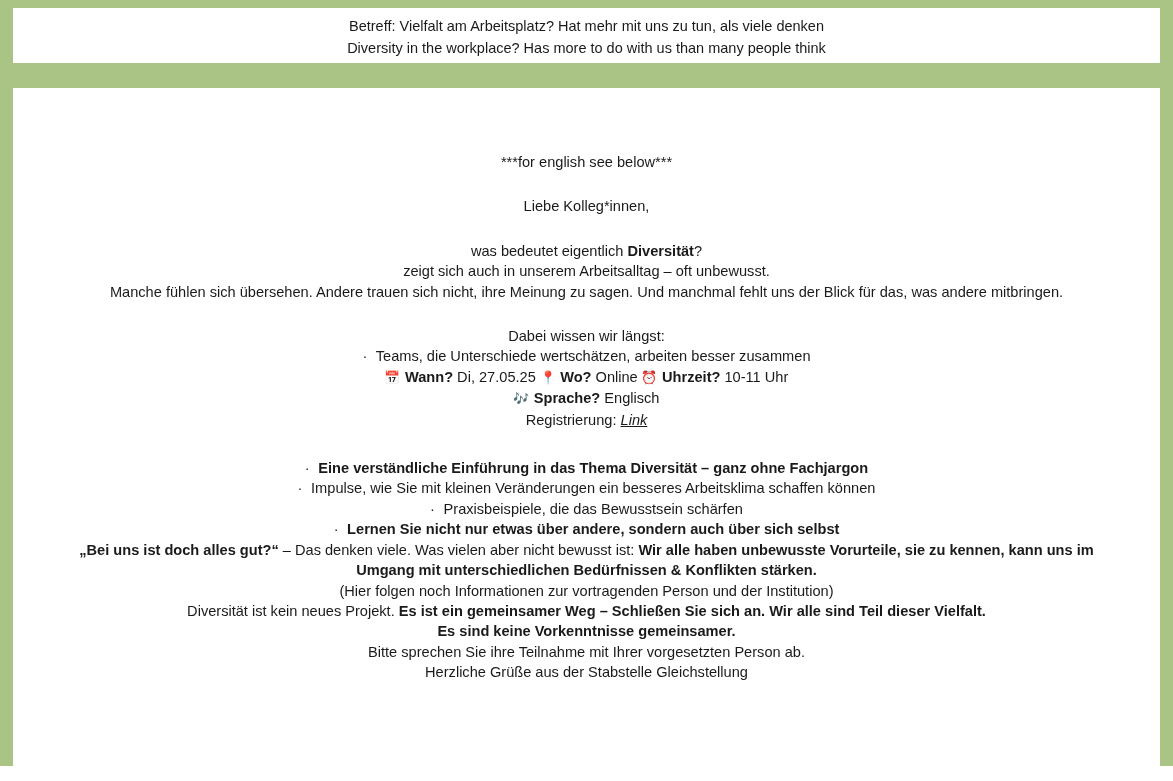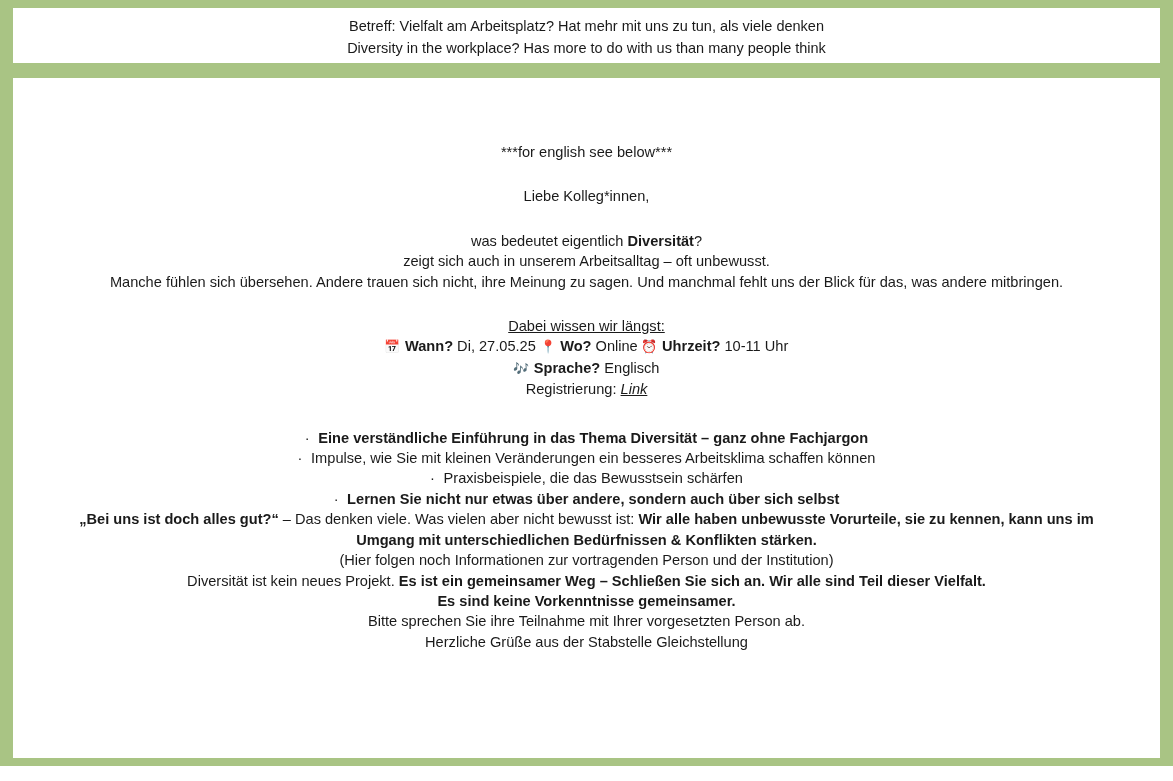--- a/index.html
+++ b/index.html
@@ -60,39 +60,40 @@
     background: transparent;
   }
 
   .body-panel {
     background: #ffffff;
     width: 100%;
     height: 680px;
     box-sizing: border-box;
     padding: 0 16px;
     overflow: hidden;
+    margin-top: 10px;
   }
 
   .body-inner {
     padding-top: 64px;
     text-align: center;
   }
 
   .ln {
     font-size: 14.6px;
     line-height: 20.4px;
     color: #1a1a1a;
     text-align: center;
     padding: 0 8px;
   }
   .gap-md { height: 24px; }
   .gap-lg { height: 28px; }
 
   b, .b { font-weight: bold; }
-  .u { text-decoration: underline; }
+  .u { }
   .it-u { font-style: italic; }
 
   .bullet-char { letter-spacing: 0.5px; }
 
   .emoji {
     font-family: "DejaVu Sans", sans-serif;
     font-size: 13px;
   }
 
   .mic { color: #8d8b99; }
@@ -133,20 +134,24 @@
         <div class="ln">zeigt sich auch in unserem Arbeitsalltag – oft unbewusst.</div>
 
         <div class="ln">Manche fühlen sich übersehen. Andere trauen sich nicht, ihre Meinung zu sagen. Und manchmal fehlt uns der Blick für das, was andere mitbringen.</div>
 
         <div class="gap-md"></div>
 
         <div class="ln">
           <span class="u">Dabei wissen wir längst:</span>
         </div>
 
+        <div class="ln">
+          <span class="bullet-char">·</span>&nbsp;
+          <span>Teams, die Unterschiede wertschätzen, arbeiten besser zusammen</span>
+        </div>
 
 
 
         <div class="ln">
           <span class="emoji cal">📅</span>
           <b>Wann?</b>
           <span>Di, 27.05.25</span>
           <span class="emoji pin">📍</span>
           <b>Wo?</b>
           <span>Online</span>

